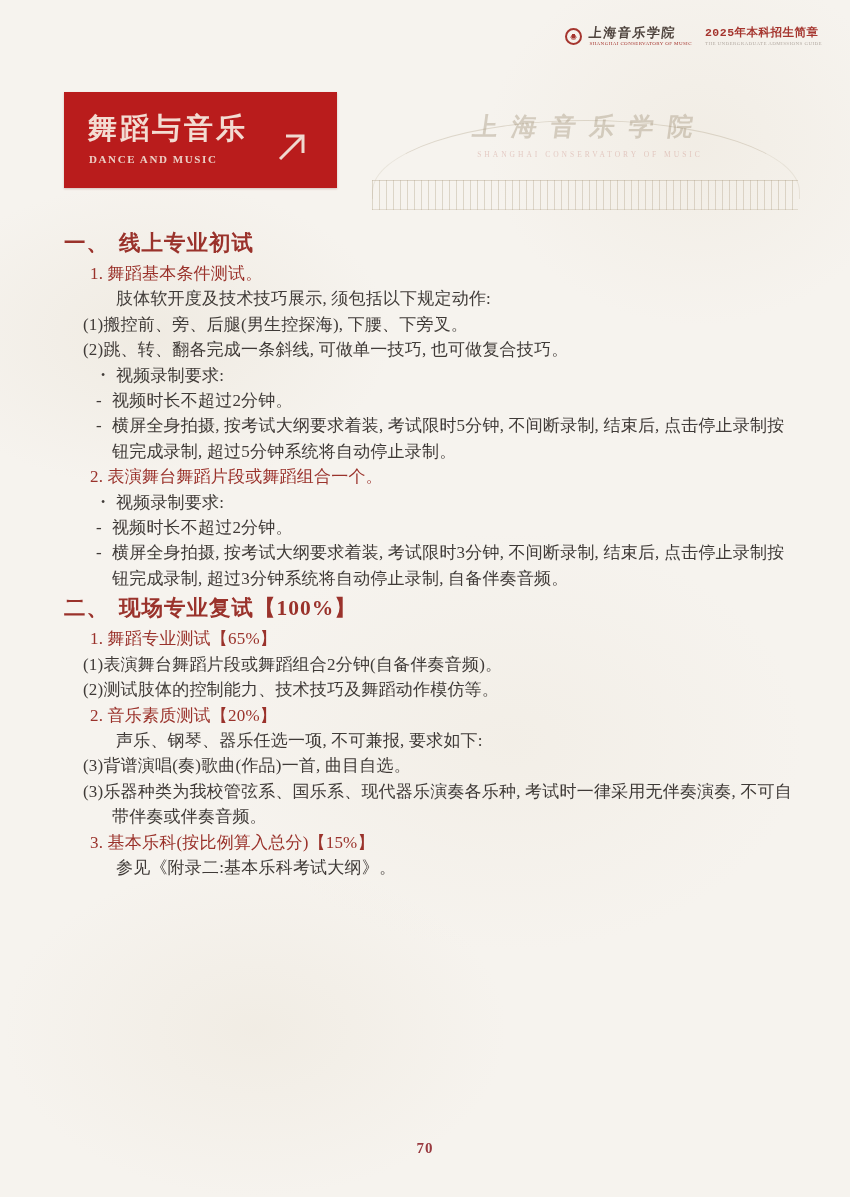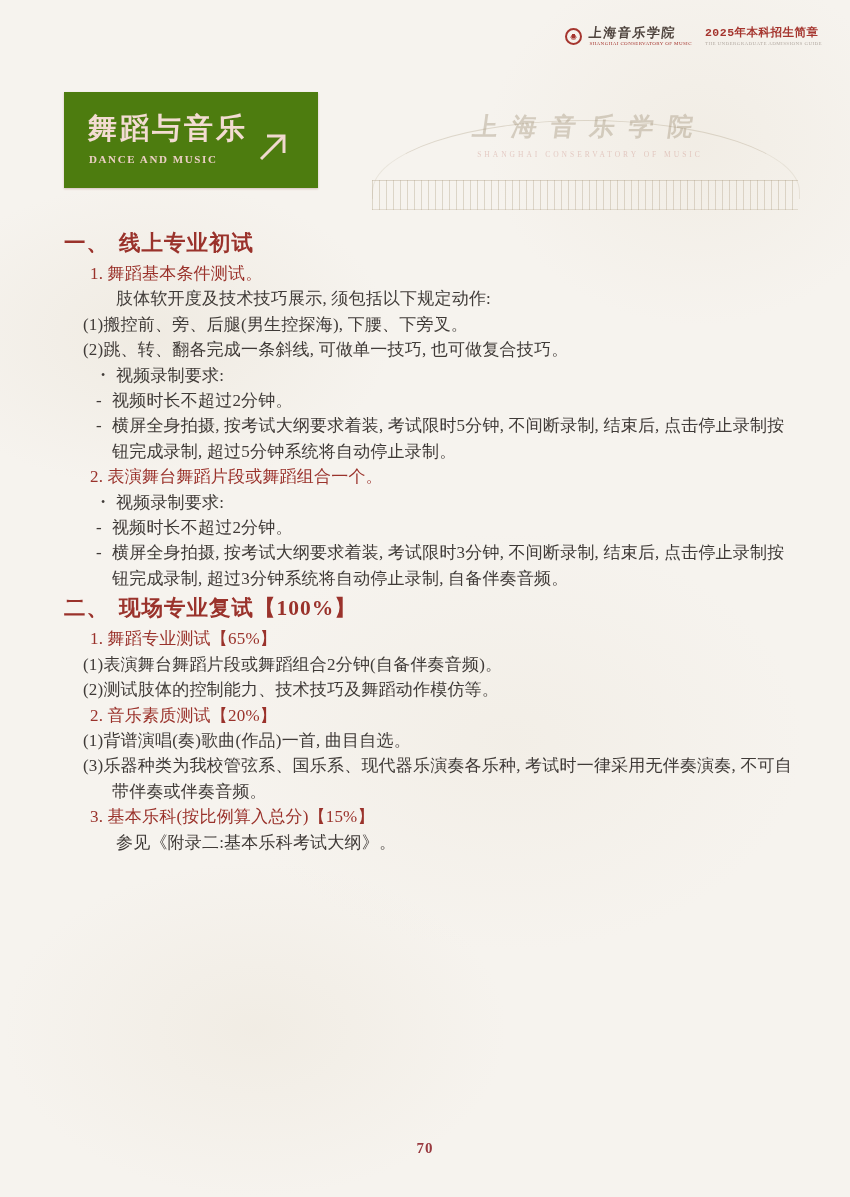--- a/index.html
+++ b/index.html
@@ -42,21 +42,21 @@
            letter-spacing:14px; transform:skewX(-8deg); white-space:nowrap; }
   .wm-en { position:absolute; left:58px; top:58px; width:320px; text-align:center;
            font-size:7.5px; color:rgba(190,110,100,.30); letter-spacing:3px; white-space:nowrap; }
   .wm-fence { position:absolute; left:0; top:88px; width:100%; height:28px;
            background-image:repeating-linear-gradient(90deg, rgba(178,163,138,.38) 0 1px, transparent 1px 7px);
            border-top:1px solid rgba(178,163,138,.40);
            border-bottom:1px solid rgba(178,163,138,.30); }
 
   
   .banner { position:absolute; left:64px; top:92px; width:254px; height:96px;
-            background:#4d7c0f; box-shadow:0 1px 2px rgba(120,40,35,.25); }
+            background:#b91c1c; box-shadow:0 1px 2px rgba(120,40,35,.25);padding-left:19px; }
   .banner-title { position:absolute; left:24px; top:17px; font-size:29px; font-weight:bold;
             color:#f3dcd2; letter-spacing:3px; }
   .banner-sub { position:absolute; left:25px; top:61px; font-size:11px; font-weight:bold;
             color:#eccfc5; letter-spacing:1.6px; }
   .banner-arrow { position:absolute; right:26px; top:36px; width:38px; height:38px; }
 
   
   main { position:absolute; left:64px; top:226px; width:734px; }
   .line { font-size:17px; line-height:25.4px; color:#3f3a37; letter-spacing:.2px; }
   .h1 { font-size:21.5px; line-height:30px; font-weight:bold; color:#9a322b;
@@ -136,19 +136,20 @@
     </div>
     <div class="line dash">
       <span class="marker">-</span>
       <span class="ltext">横屏全身拍摄, 按考试大纲要求着装, 考试限时3分钟, 不间断录制, 结束后, 点击停止录制按钮完成录制, 超过3分钟系统将自动停止录制, 自备伴奏音频。</span>
     </div>
     <div class="line h1"><span class="h1num">二、</span><span>现场专业复试【100%】</span></div>
     <div class="line h2">1. 舞蹈专业测试【65%】</div>
     <div class="line p">(1)表演舞台舞蹈片段或舞蹈组合2分钟(自备伴奏音频)。</div>
     <div class="line p">(2)测试肢体的控制能力、技术技巧及舞蹈动作模仿等。</div>
     <div class="line h2">2. 音乐素质测试【20%】</div>
-    <div class="line p">(1)背谱演唱(奏)歌曲(作品)一首, 曲目自选。</div>
+    <div class="line p-indent">声乐、钢琴、器乐任选一项, 不可兼报, 要求如下:</div>
+    <div class="line p">(3)背谱演唱(奏)歌曲(作品)一首, 曲目自选。</div>
     <div class="line p">(3)乐器种类为我校管弦系、国乐系、现代器乐演奏各乐种, 考试时一律采用无伴奏演奏, 不可自带伴奏或伴奏音频。</div>
     <div class="line h2">3. 基本乐科(按比例算入总分)【15%】</div>
     <div class="line p-indent">参见《附录二:基本乐科考试大纲》。</div>
   </main>
 
 <div class="pagenum">70</div>
 
 </body></html>

